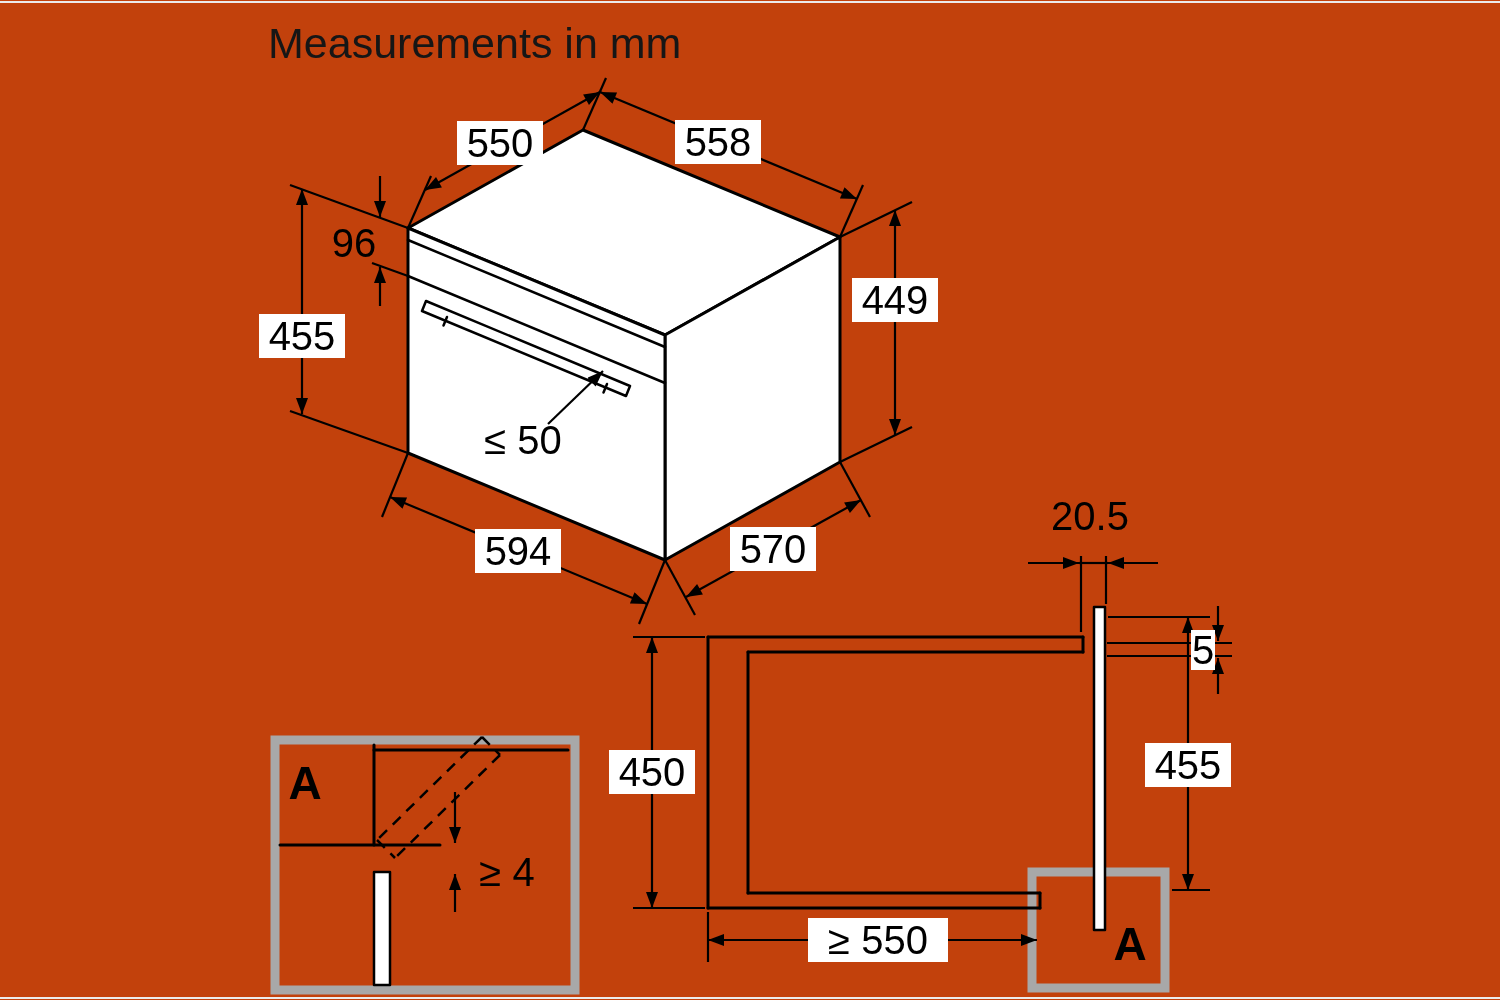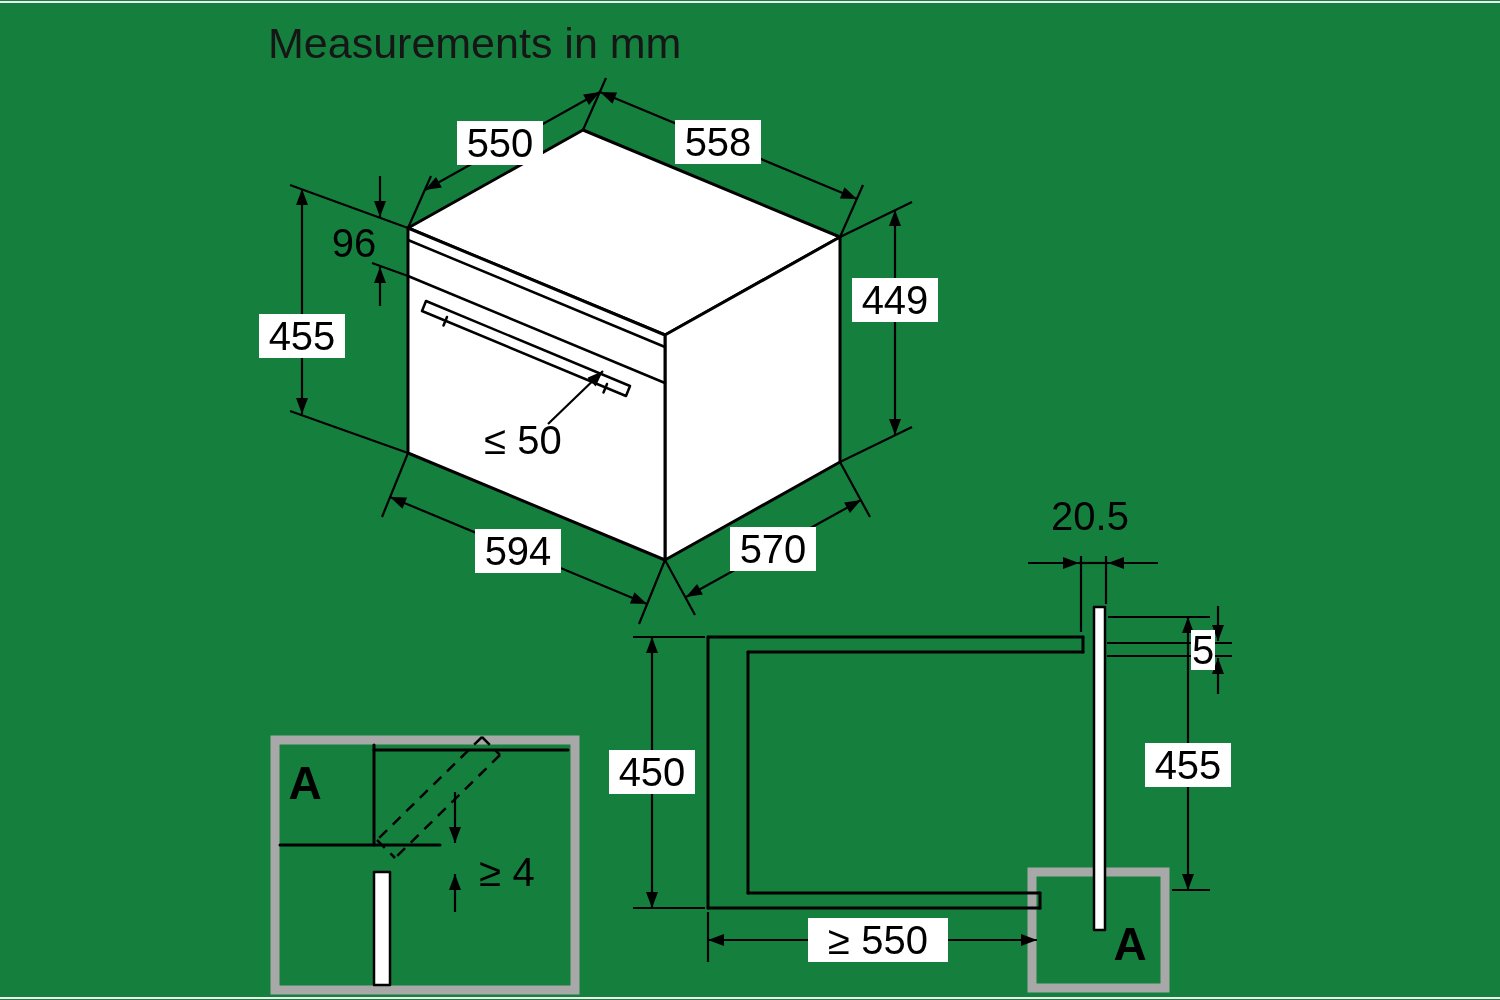--- a/index.html
+++ b/index.html
@@ -1,16 +1,16 @@
 <!DOCTYPE html>
 <html><head>
 <meta charset="utf-8">
 <style>
   html,body{margin:0;padding:0;background:#ffffff;}
-  .canvas{position:relative;width:1500px;height:1000px;background:#15803d;overflow:hidden;}
+  .canvas{position:relative;width:1500px;height:1000px;background:#c2410c;overflow:hidden;}
   svg{display:block;}
   .st  {stroke:#000;stroke-width:3;fill:none;stroke-linecap:round;stroke-linejoin:round;}
   .st2 {stroke:#000;stroke-width:2.5;fill:none;stroke-linecap:round;}
   .face{fill:#fff;stroke:#000;stroke-width:3;stroke-linejoin:round;}
   .dim {stroke:#000;stroke-width:2.2;fill:none;}
   .dash{stroke:#000;stroke-width:2.5;fill:none;stroke-dasharray:11 8;}
   .graybox{fill:none;stroke:#a8a8a8;stroke-width:9;}
   .wbg {fill:#ffffff;}
   .lbl {font-family:"Liberation Sans", sans-serif;font-size:40px;fill:#000;
         text-anchor:middle;dominant-baseline:central;}

